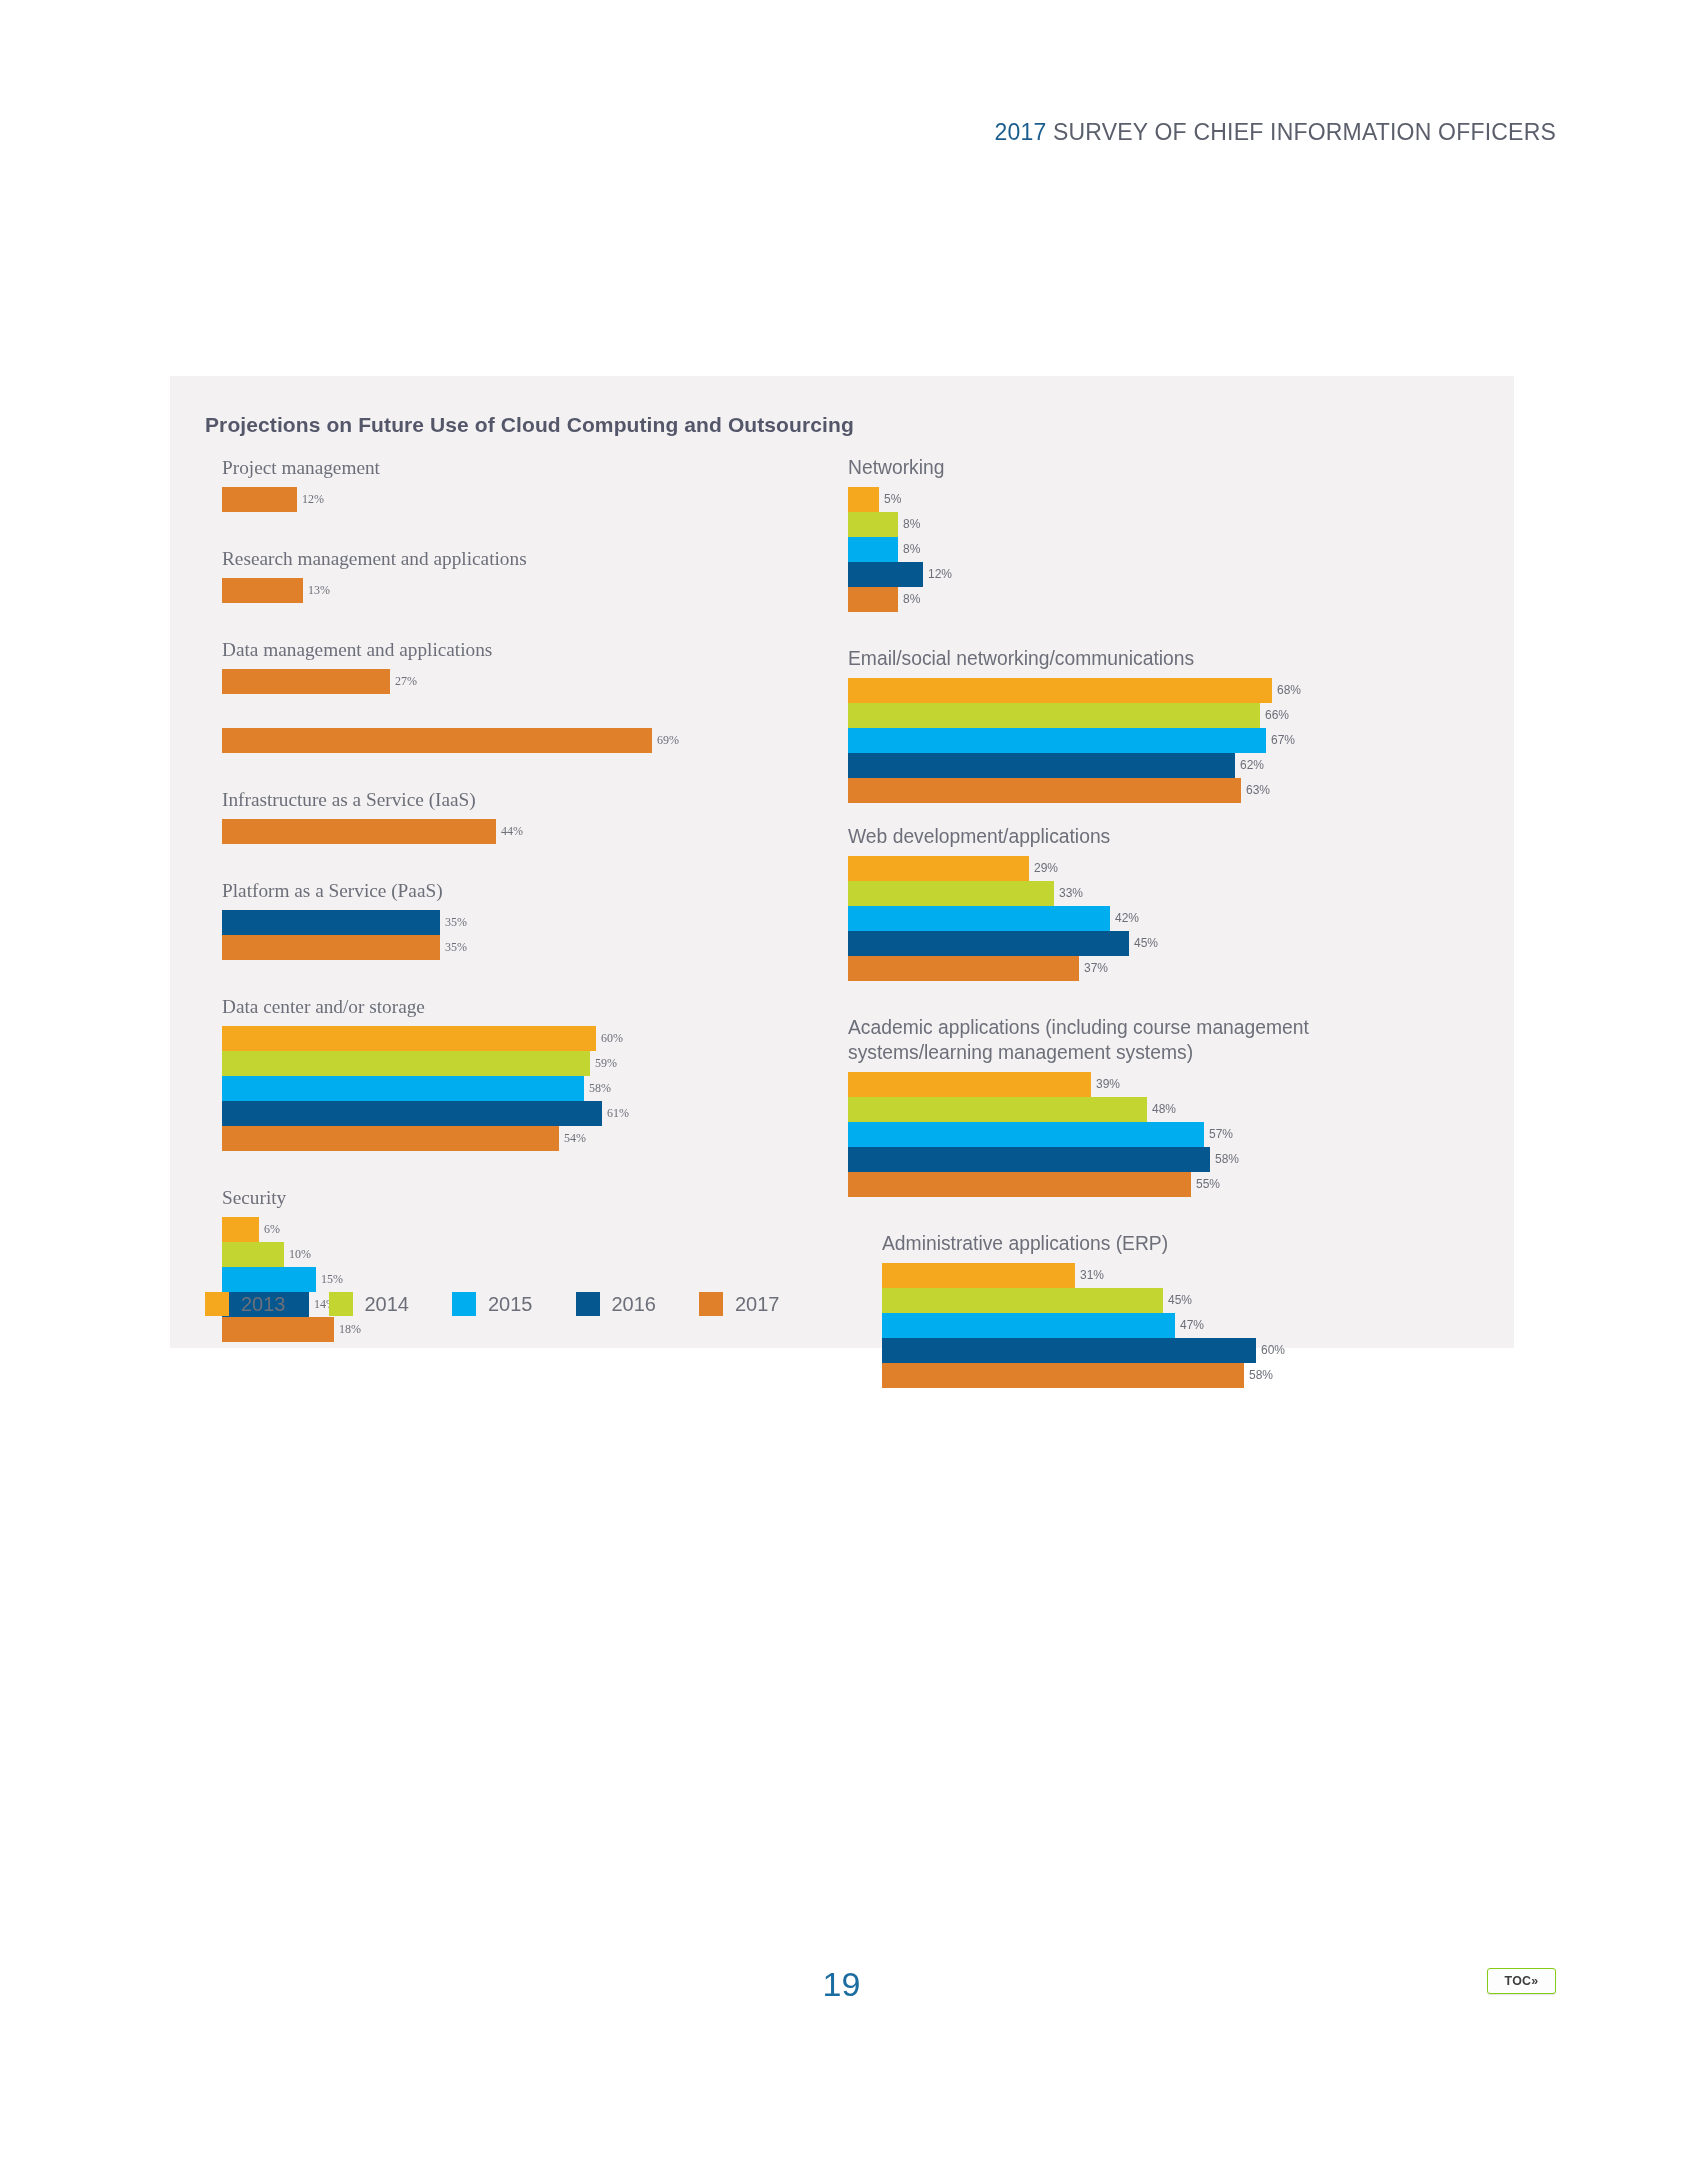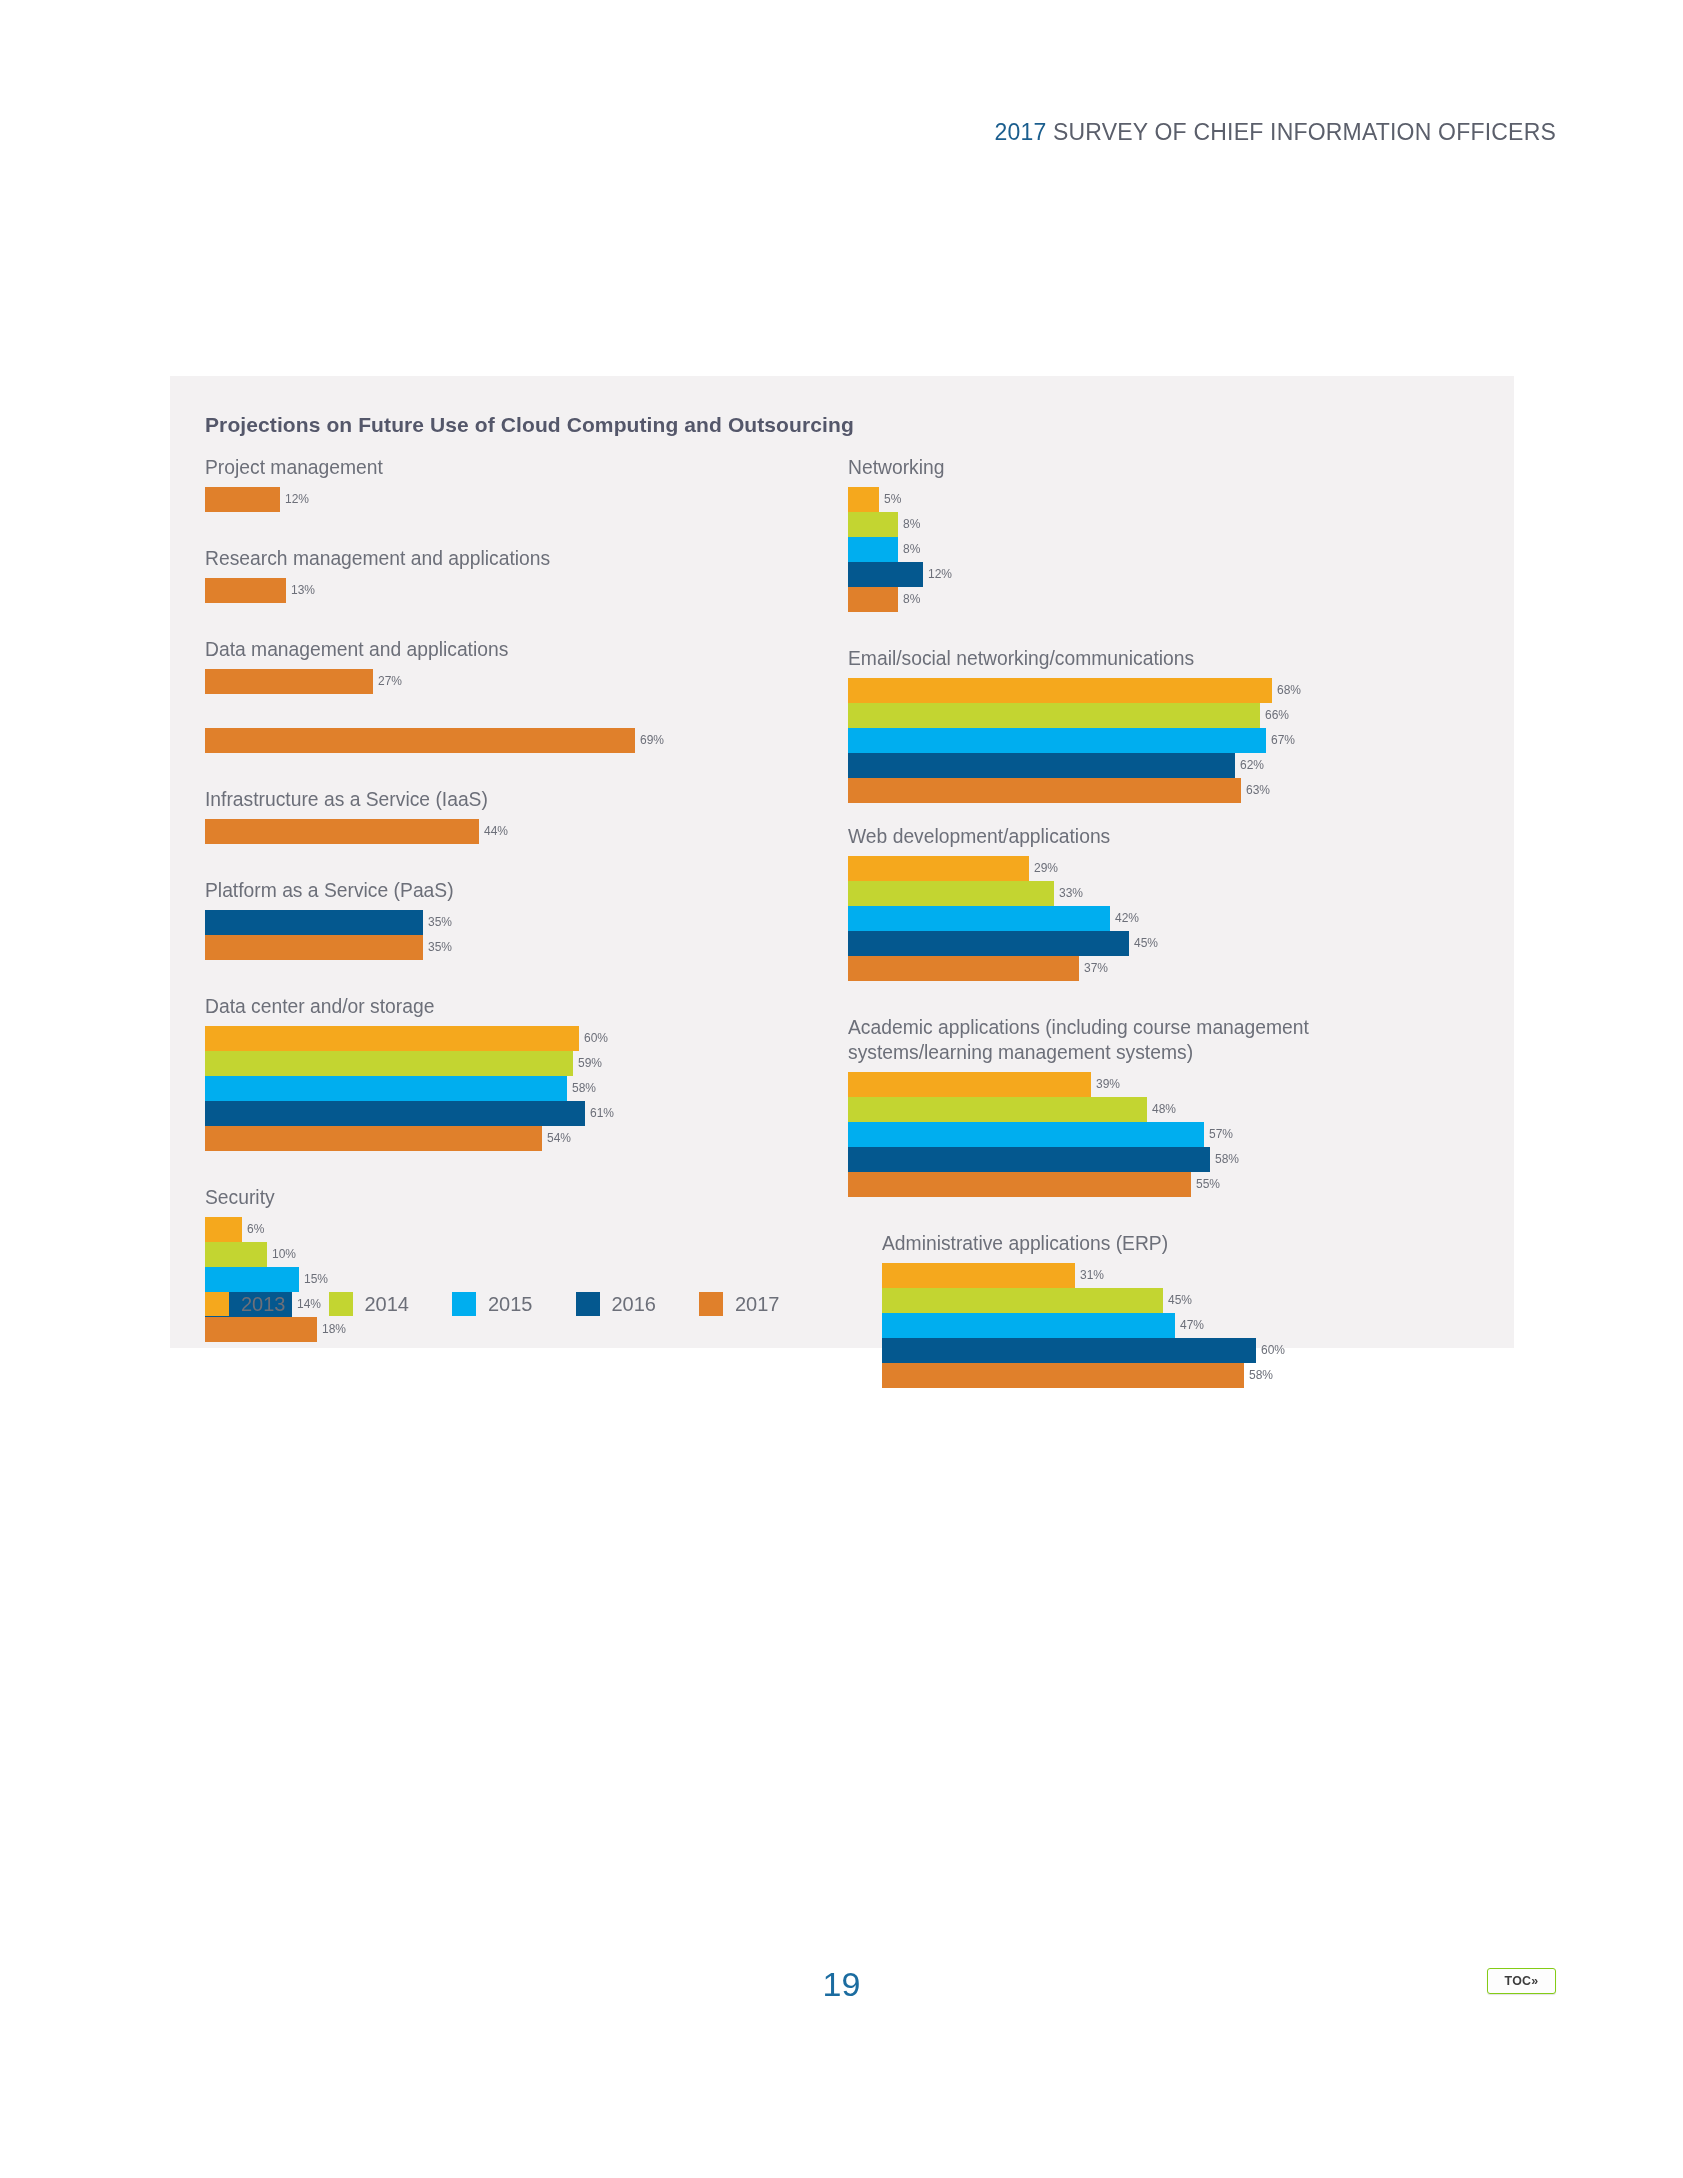--- a/index.html
+++ b/index.html
@@ -43,21 +43,21 @@
 
   .columns{
     position:absolute;
     left:0; top:79px;
     width:100%;
   }
   .col{
     position:absolute;
     top:0;
   }
-  .col-left{ left:35px;  width:634px; }
+  .col-left{ left:52px;  width:634px;font-family:Liberation Serif, serif; }
   .col-right{ left:678px; width:634px; }
 
   .group{ margin-bottom:0; }
   .group-label{
     font-size:19.3px;
     color:#6c6f79;
     line-height:25px;
     margin-bottom:7px;
     white-space:pre-line;
   }

